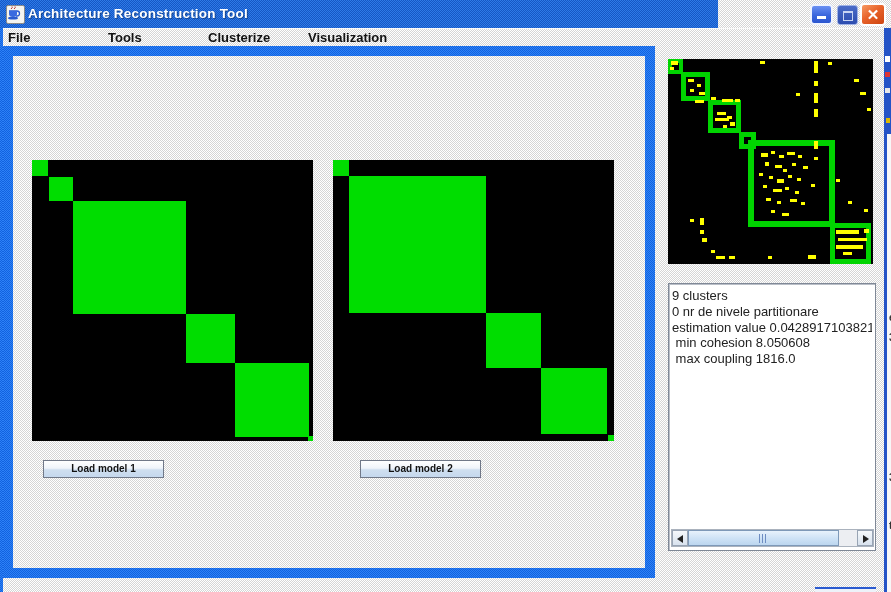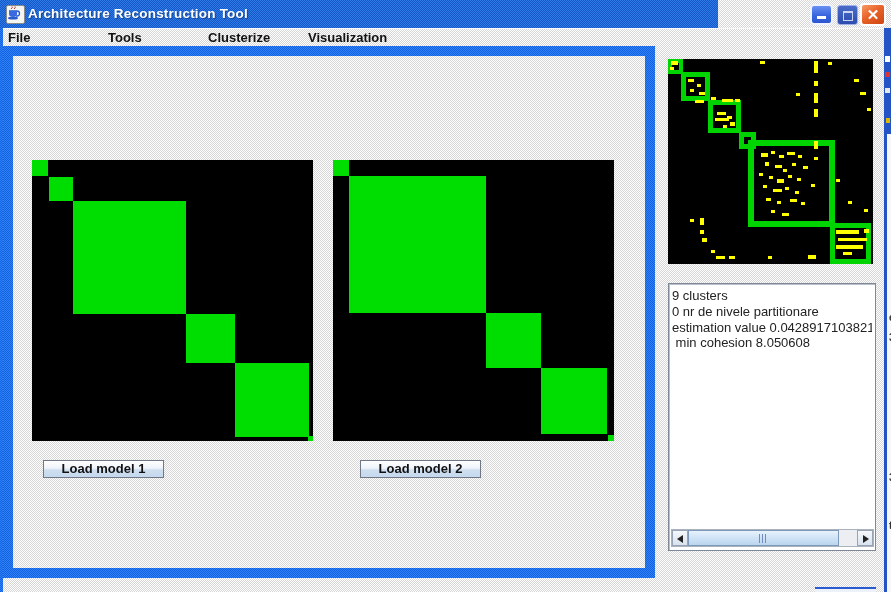--- a/index.html
+++ b/index.html
@@ -33,21 +33,21 @@
   
   .menubar{left:3px;top:28px;width:881px;height:18px;border-top:1px solid #fafafa;}
   .menu-item{top:30px;font-weight:bold;font-size:13px;color:#111;}
   
   .main-panel{left:3px;top:46px;width:652px;height:532px;}
   .main-inner{left:13px;top:56px;width:632px;height:512px;}
   .matrix{background:#000;overflow:hidden;}
   .matrix1{left:32px;top:160px;width:281px;height:281px;}
   .matrix2{left:333px;top:160px;width:281px;height:281px;}
   .load-btn{box-sizing:border-box;width:121px;height:18px;background:linear-gradient(180deg,#feffff 0%,#eff4fa 45%,#cfdff0 55%,#c5d8ee 100%);
-    border:1px solid #707888;font-weight:bold;font-size:13px;color:#111;text-align:center;line-height:16px;font-family:"Liberation Sans",sans-serif;padding:0;}
+    border:1px solid #707888;font-weight:bold;font-size:10px;color:#111;text-align:center;line-height:16px;font-family:"Liberation Sans",sans-serif;padding:0;}
   .btn1{left:43px;top:460px;}
   .btn2{left:343px;top:460px;margin-left:17px;}
   
   .overview{left:668px;top:59px;width:205px;height:205px;background:#000;overflow:hidden;}
   .stats-box{left:668px;top:283px;width:208px;height:268px;background:#fff;border:1px solid #7f8896;box-sizing:border-box;box-shadow:inset 1px 1px 0 #b9bec7;}
   .stats-text{left:672px;top:288px;width:200px;font-size:13px;line-height:15.8px;color:#222;}
   .stat-line{white-space:pre;overflow:hidden;}
   
   .hscroll{left:671px;top:529px;width:203px;height:18px;background:#eceef2;border:1px solid #aab2bd;box-sizing:border-box;}
   .scroll-arrow{position:absolute;top:0;width:16px;height:16px;background:linear-gradient(180deg,#f5f8fb,#d8e2ee);border:1px solid #98a4b4;box-sizing:border-box;}
@@ -198,20 +198,21 @@
       <div style="position: absolute; left: 175px; top: 193px; width: 9px; height: 3px; background: rgb(255, 255, 0);"></div>
       <div style="position: absolute; left: 196px; top: 170px; width: 5px; height: 4px; background: rgb(255, 255, 0);"></div>
     </div>
 
   <div class="abs stats-box"></div>
   <div class="abs stats-text">
     <div class="stat-line">9 clusters</div>
     <div class="stat-line">0 nr de nivele partitionare</div>
     <div class="stat-line">estimation value 0.0428917103821</div>
     <div class="stat-line"> min cohesion 8.050608</div>
+    <div class="stat-line"> max coupling 1816.0</div>
   </div>
 
   <div class="abs hscroll">
     <div class="scroll-arrow arrow-left">
         <span class="tri"></span>
       </div>
     <div class="scroll-thumb">
         <span class="scroll-grip"></span>
       </div>
     <div class="scroll-arrow arrow-right">

